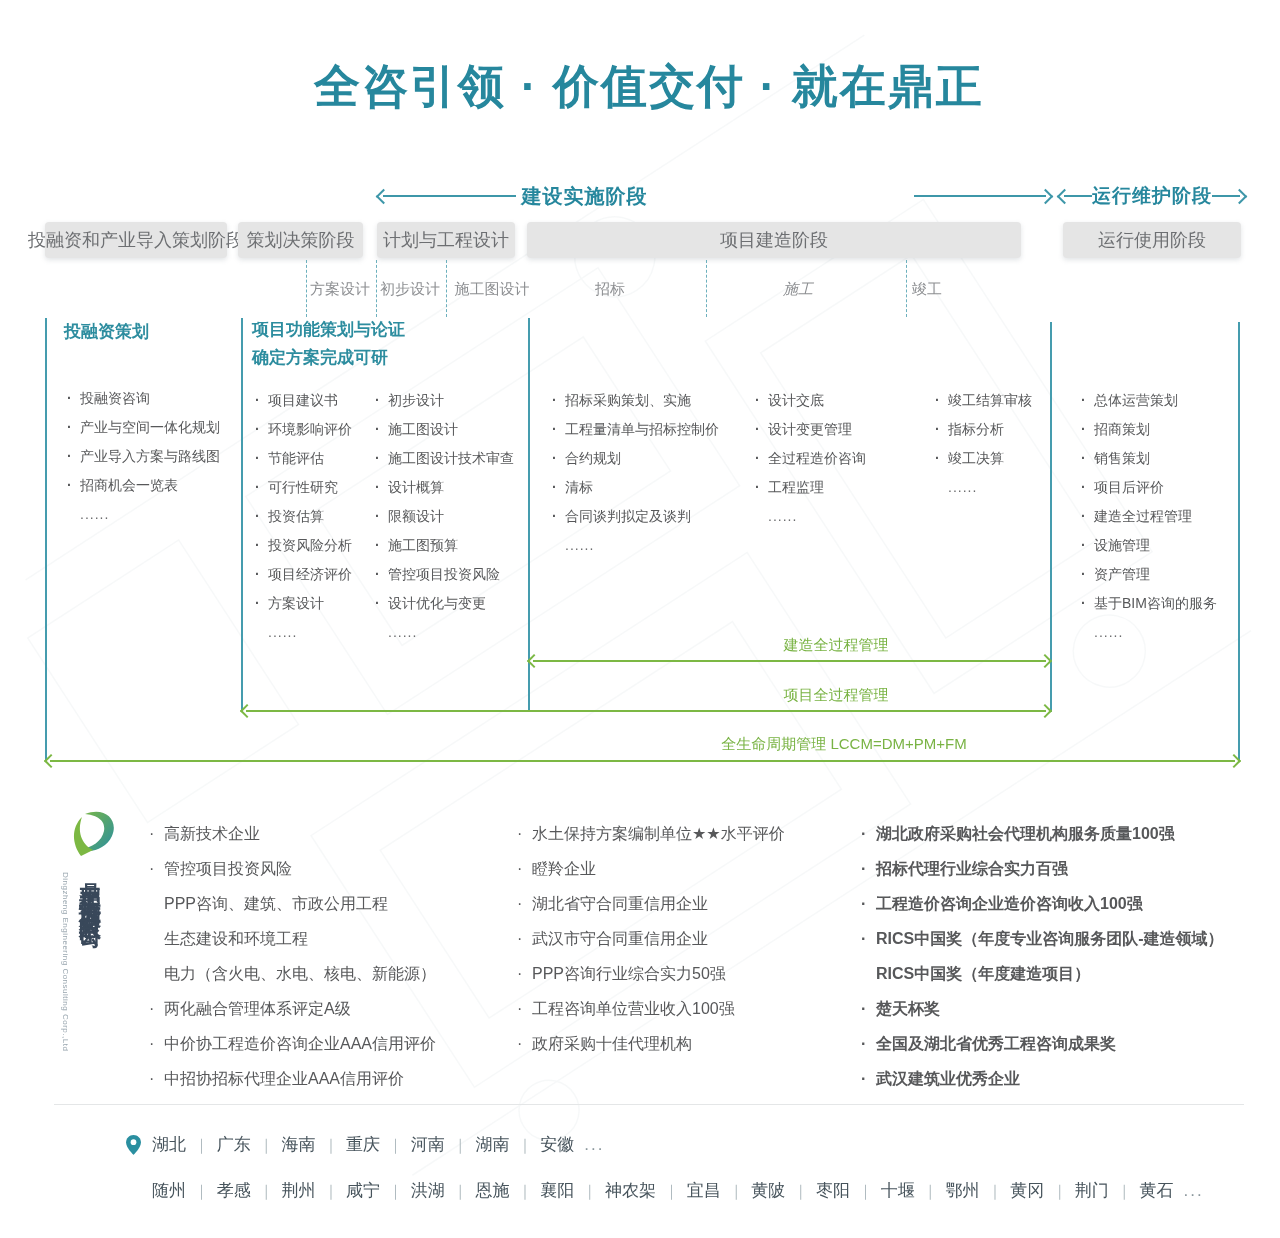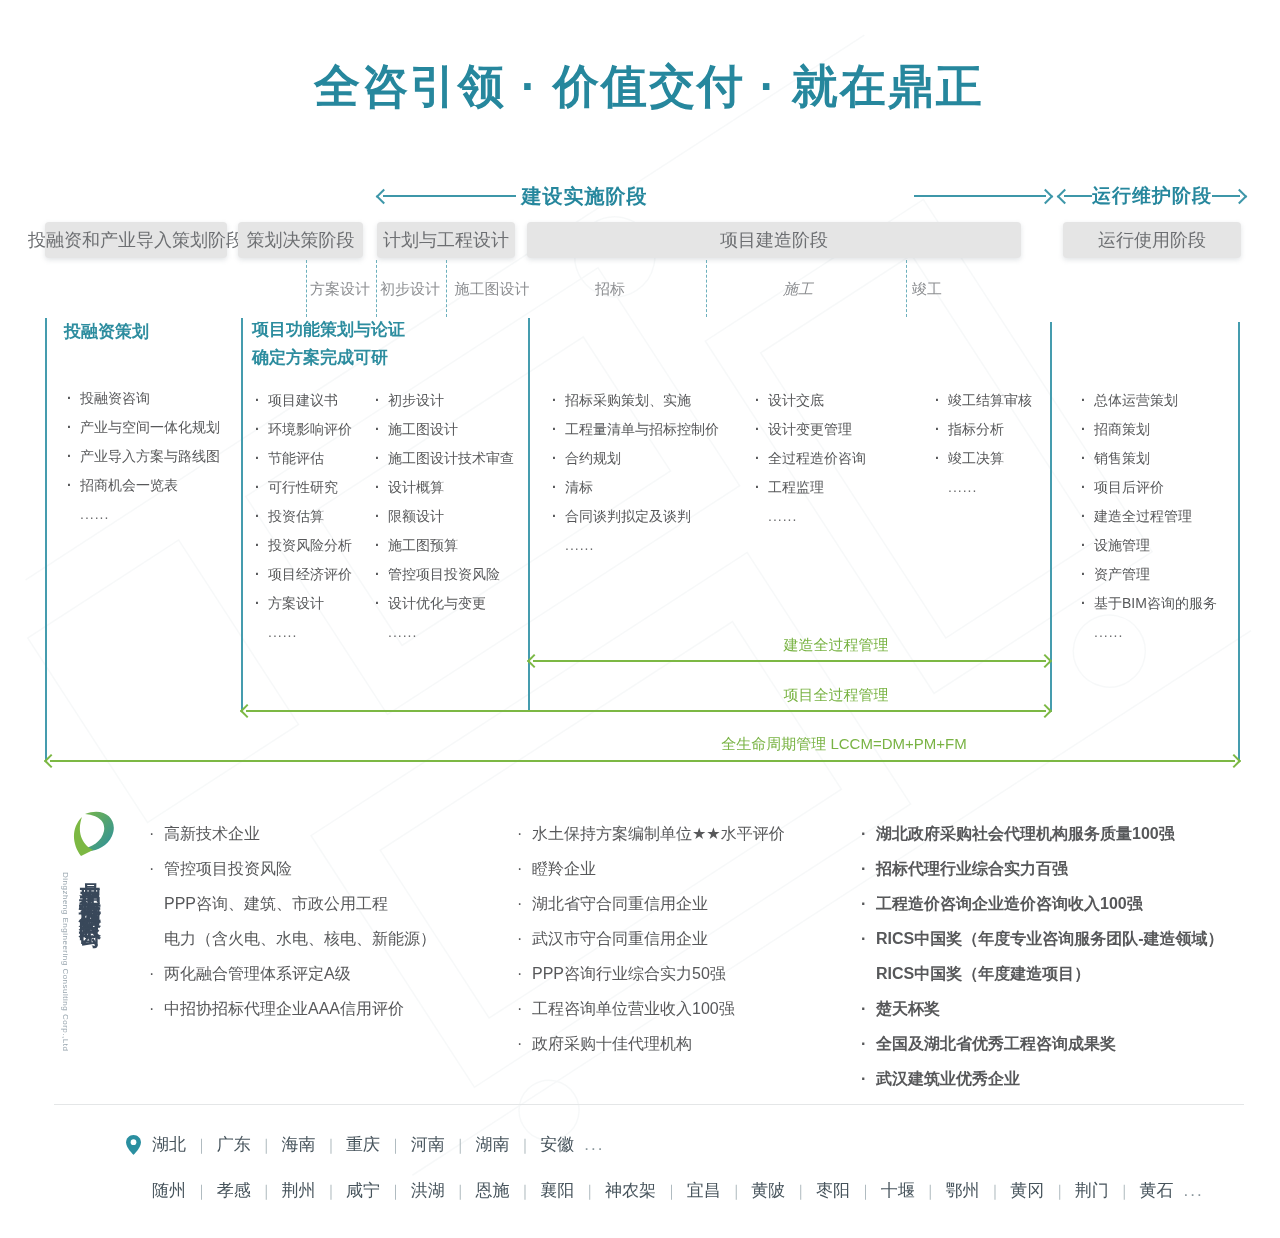--- a/index.html
+++ b/index.html
@@ -237,22 +237,24 @@
       <path d="M16 6 C36 -2 50 12 43 28 C37 41 21 46 11 41 C23 40 33 33 35 23 C37 11 26 7 16 6 Z" fill="url(#lg1)"></path>
       <path d="M12 48 C3 36 2 20 13 9 C8 23 12 36 24 42 Z" fill="#7cb843"></path>
     </svg>
     <div class="company-name-cn">鼎正工程咨询股份有限公司</div>
     <div class="company-name-en">Dingzheng Engineering Consulting Corp.,Ltd</div>
 
     <div class="qcol" style="left:140px;top:822px;width:365px;">
         <div class="qitem">高新技术企业</div>
         <div class="qitem">管控项目投资风险</div>
         <div class="qitem indent">PPP咨询、建筑、市政公用工程</div>
+        <div class="qitem indent">生态建设和环境工程</div>
         <div class="qitem indent">电力（含火电、水电、核电、新能源）</div>
         <div class="qitem">两化融合管理体系评定A级</div>
+        <div class="qitem">中价协工程造价咨询企业AAA信用评价</div>
         <div class="qitem">中招协招标代理企业AAA信用评价</div>
       </div>
     <div class="qcol" style="left:508px;top:822px;width:340px;">
         <div class="qitem">水土保持方案编制单位★★水平评价</div>
         <div class="qitem">瞪羚企业</div>
         <div class="qitem">湖北省守合同重信用企业</div>
         <div class="qitem">武汉市守合同重信用企业</div>
         <div class="qitem">PPP咨询行业综合实力50强</div>
         <div class="qitem">工程咨询单位营业收入100强</div>
         <div class="qitem">政府采购十佳代理机构</div>

